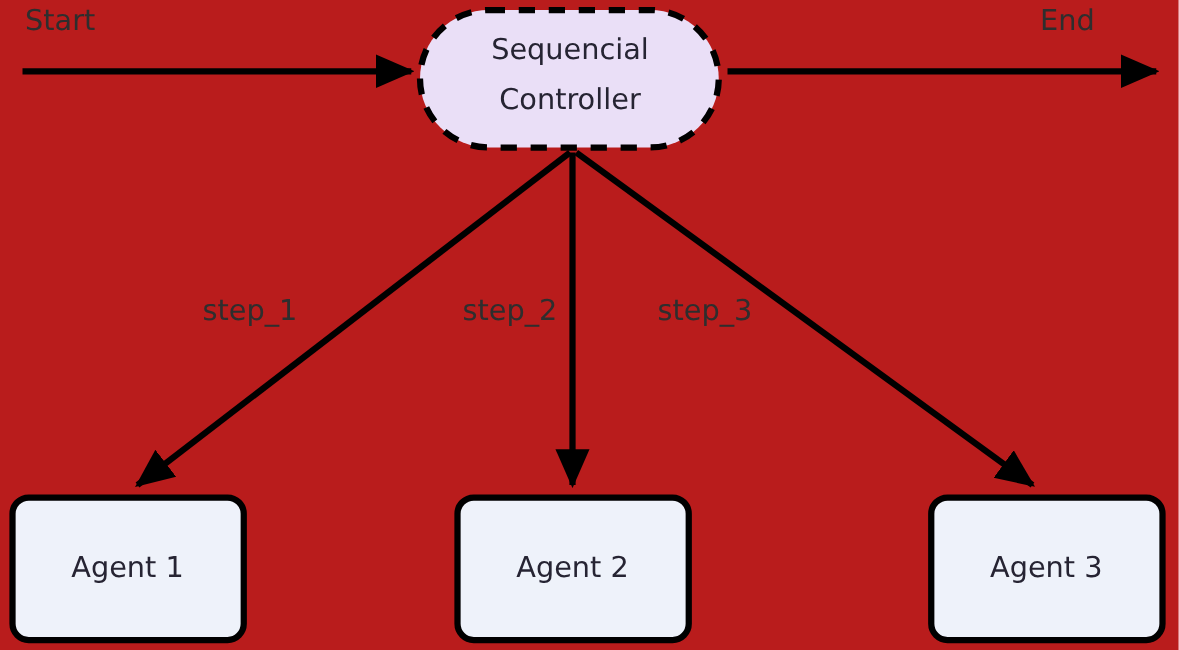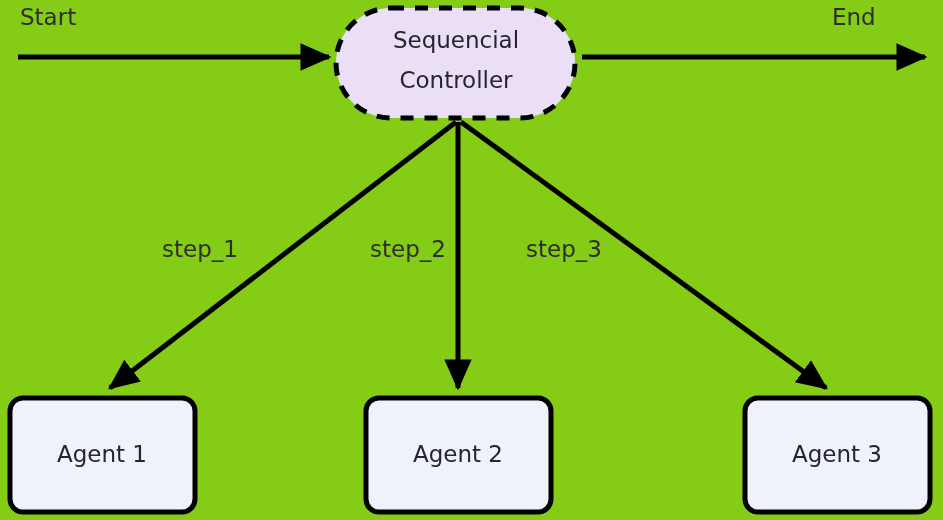--- a/index.html
+++ b/index.html
@@ -4,21 +4,21 @@
 <style>
   html, body {
     margin: 0;
     padding: 0;
     background: #ffffff;
   }
   #diagram-root {
     position: relative;
     width: 943px;
     height: 520px;
-    background: #84cc16;
+    background: #b91c1c;
     font-family: "DejaVu Sans", sans-serif;
     overflow: hidden;
   }
   #diagram-svg {
     position: absolute;
     top: 0;
     left: 0;
     width: 943px;
     height: 520px;
   }

